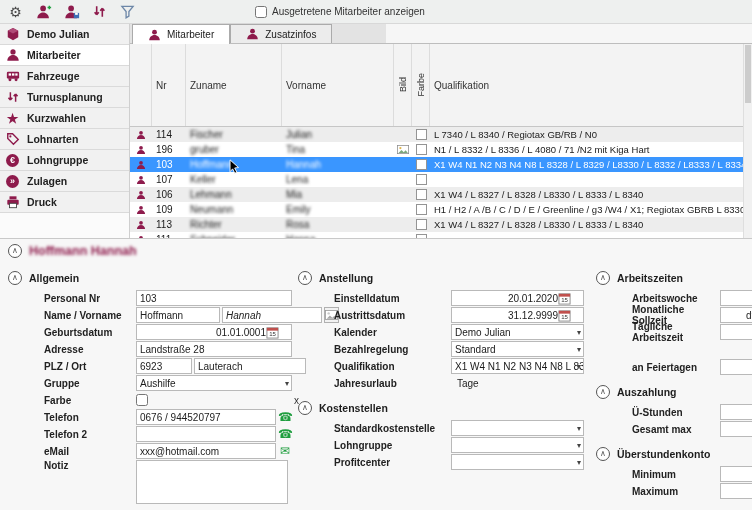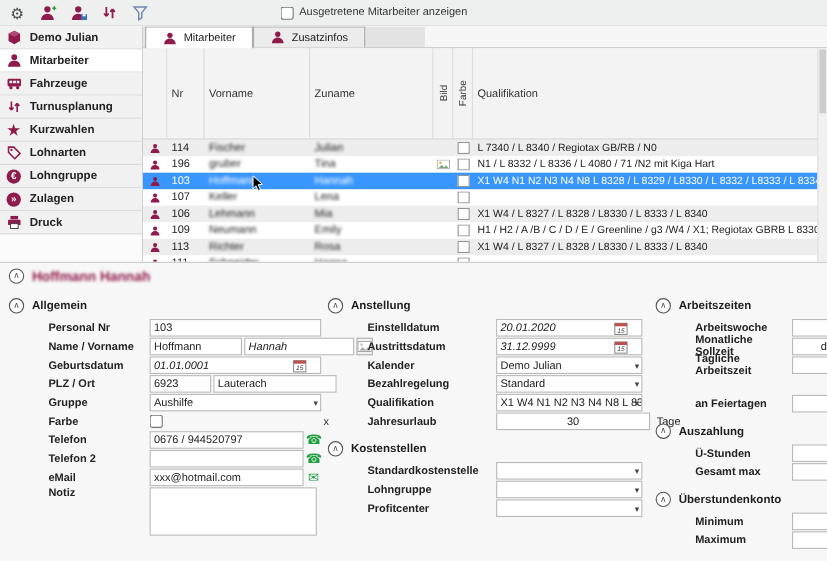--- a/index.html
+++ b/index.html
@@ -73,21 +73,21 @@
   .col1 .flabel{width:92px;}
   .col2 .flabel{width:117px;}
   .col3 .flabel{width:88px;}
   .fin{height:16px;box-sizing:border-box;border:1px solid #b9b9b9;background:#fff;font-family:inherit;
     font-size:10px;padding:0 3px;color:#222;outline:none;}
   .fta{box-sizing:border-box;border:1px solid #b9b9b9;background:#fff;font-family:inherit;font-size:10px;
     width:152px;height:44px;resize:none;outline:none;}
   .fsel,.fdate{position:relative;display:flex;align-items:center;height:16px;box-sizing:border-box;
     border:1px solid #b9b9b9;background:#fff;padding:0 13px 0 3px;white-space:nowrap;overflow:hidden;cursor:pointer;}
   .fsel::after{content:"▾";position:absolute;right:2px;top:3px;font-size:8px;color:#444;}
-  .fdate{justify-content:space-between;padding-right:12px;font-style:italic;}
+  .fdate{justify-content:flex-end;padding-right:12px;}
   .w170{width:170px;} .w84{width:84px;} .w80{width:100px;font-style:italic;} .w56{width:56px;} .w112{width:112px;}
   .w152{width:152px;} .w148{width:148px;} .w100{width:100px;}
   .tc{text-align:center;justify-content:center;}
   .ml2{margin-left:2px;} .ml6{margin-left:6px;}
   .gap18{height:18px;} .gap8{height:8px;}
   .imgbtn{width:18px;height:16px;border:1px solid #b0b0b0;background:#f2f2f2;display:flex;
     align-items:center;justify-content:center;cursor:pointer;box-sizing:border-box;}
   .green{color:#1f9e3f;font-size:12px;line-height:1;width:16px;text-align:center;}
   .xmark{margin-left:146px;color:#333;}
   .cb{width:12px;height:12px;margin:0;}
@@ -234,22 +234,22 @@
               <path d="M1.5 14.5c0-3.6 2.9-6.5 6.5-6.5s6.5 2.9 6.5 6.5z"></path>
             </svg>
         </span>
         <span>Zusatzinfos</span>
       </div>
     </div>
 
     <div class="thead">
       <span class="th"></span>
       <span class="th">Nr</span>
+      <span class="th">Zuname</span>
       <span class="th">Vorname</span>
-      <span class="th">Zuname</span>
       <span class="th vert">
           <span>Bild</span>
         </span>
       <span class="th vert">
           <span>Farbe</span>
         </span>
       <span class="th">Qualifikation</span>
     </div>
 
     <div class="tbody">
@@ -435,20 +435,24 @@
         <div class="fdate w170">
           <span>01.01.0001</span>
           <svg class="cal" viewBox="0 0 14 14">
               <rect x="1" y="2" width="12" height="11" fill="#fff" stroke="#888"></rect>
               <rect x="1" y="2" width="12" height="3" fill="#c0504d"></rect>
               <text x="7" y="11.2" font-size="6.5" text-anchor="middle" fill="#333">15</text>
             </svg>
         </div>
       </div>
       <div class="frow">
+        <span class="flabel">Adresse</span>
+        <input class="fin w170" value="Landstraße 28" style="">
+      </div>
+      <div class="frow">
         <span class="flabel">PLZ / Ort</span>
         <input class="fin w56" value="6923" style="">
         <input class="fin w112 ml2" value="Lauterach" style="">
       </div>
       <div class="frow">
         <span class="flabel">Gruppe</span>
         <div class="fsel w170">
           <span>Aushilfe</span>
         </div>
       </div>
@@ -518,21 +522,20 @@
         </div>
       </div>
       <div class="frow">
         <span class="flabel">Qualifikation</span>
         <div class="fsel w148">
           <span>X1 W4 N1 N2 N3 N4 N8 L 8328 / L 8329 /</span>
         </div>
       </div>
       <div class="frow">
         <span class="flabel">Jahresurlaub</span>
-        <input class="fin w148 tc" value="30" style="">
         <span class="units ml6">Tage</span>
       </div>
 
       <div class="gap8"></div>
       <div class="shead">
         <span class="toggle">∧</span>
         <span class="stitle">Kostenstellen</span>
       </div>
       <div class="frow">
         <span class="flabel">Standardkostenstelle</span>

